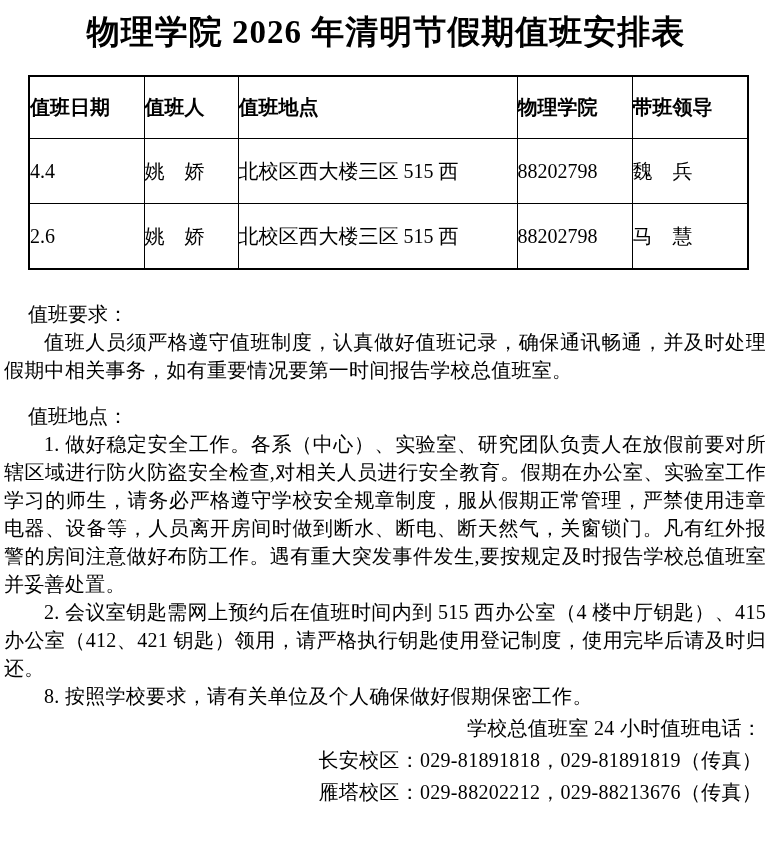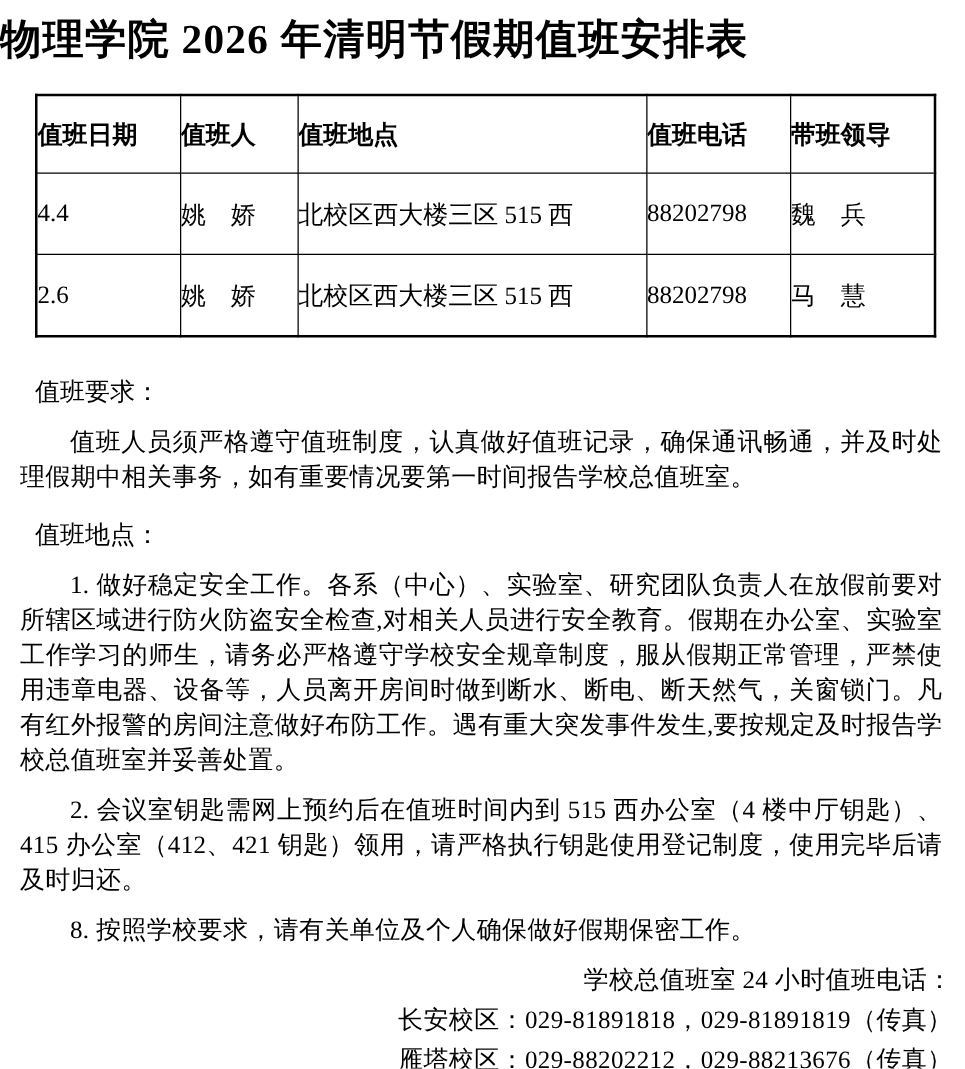--- a/index.html
+++ b/index.html
@@ -8,21 +8,21 @@
     width: 772px;
     height: 855px;
     background: #ffffff;
     color: #000000;
     font-family: "Liberation Serif", "DejaVu Serif", serif;
     overflow: hidden;
   }
   .title {
     margin: 0;
     padding-top: 12px;
-    text-align: left;
+    text-align: center;
     font-size: 33px;
     line-height: 40px;
     font-weight: bold;
     letter-spacing: 1px;
   }
   table.duty-table {
     border-collapse: collapse;
     table-layout: fixed;
     width: 719px;
     margin: 23px 0 0 28px;
@@ -45,21 +45,21 @@
     line-height: 28px;
   }
   .section-heading {
     font-size: 20px;
     font-weight: normal;
     margin: 0 0 0 24px;
     line-height: 28px;
   }
   .notes-heading-extra { margin-top: 18px; }
   .para {
-    margin: 12px;
+    margin: 0;
     text-indent: 2em;
     text-align: justify;
     letter-spacing: 0.3px;
   }
   .hotline {
     margin: 4px;
     text-indent: 2em;
     text-align: right;
     letter-spacing: 0.3px;
   }
@@ -77,21 +77,21 @@
       <col style="width:94px">
       <col style="width:279px">
       <col style="width:115px">
       <col style="width:116px">
     </colgroup>
     <thead>
       <tr>
         <th>值班日期</th>
         <th>值班人</th>
         <th>值班地点</th>
-        <th>值班电话</th>
+        <th>物理学院</th>
         <th>带班领导</th>
       </tr>
     </thead>
     <tbody>
       <tr>
         <td>4.4</td>
         <td>姚　娇</td>
         <td>北校区西大楼三区 515 西</td>
         <td>88202798</td>
         <td>魏　兵</td>

